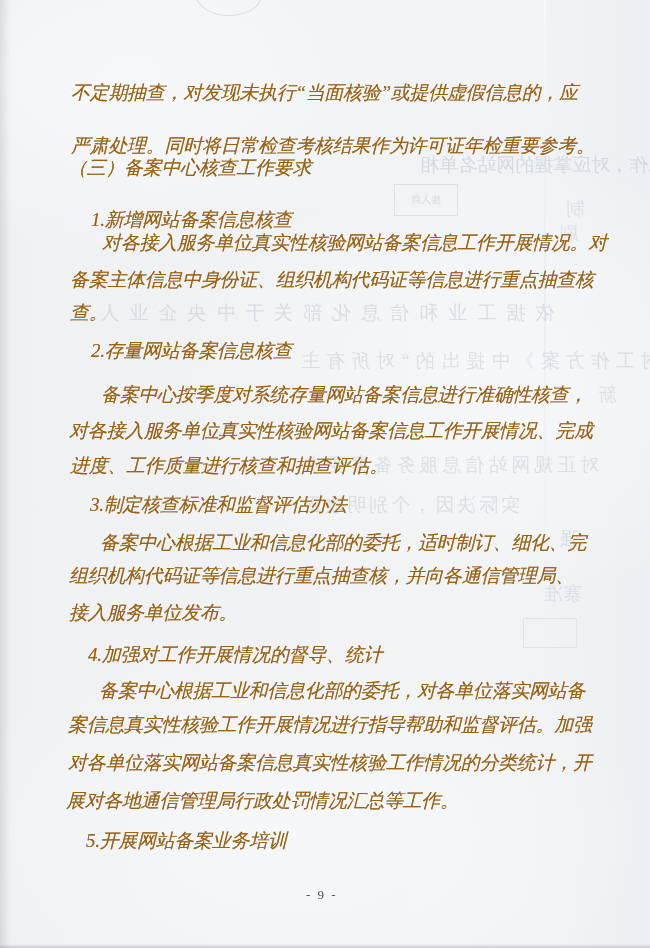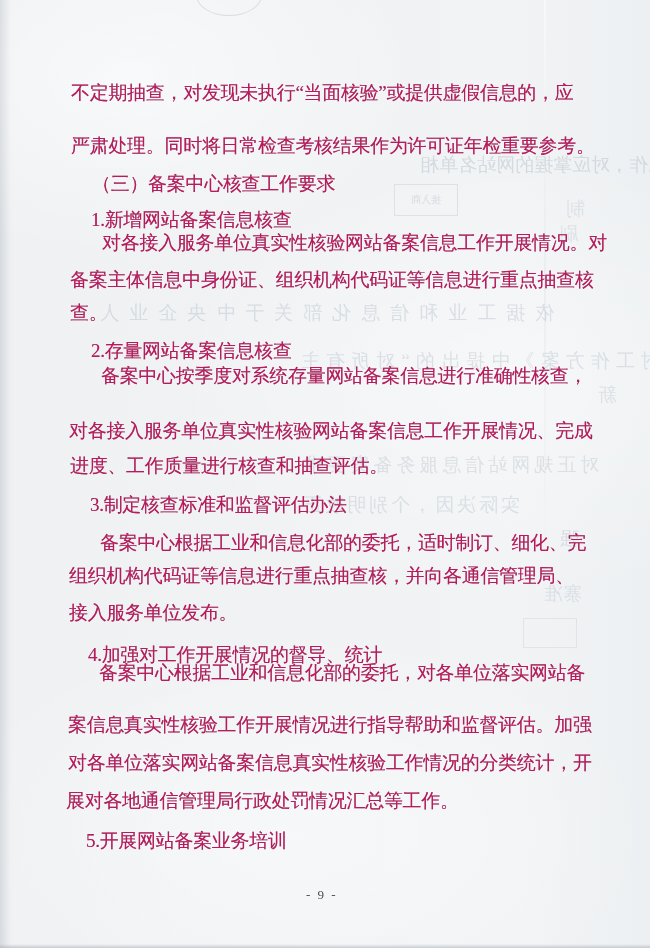--- a/index.html
+++ b/index.html
@@ -28,22 +28,23 @@
   .curl-mark{
     position:absolute;left:196px;top:-26px;width:64px;height:40px;
     border:1px solid rgba(170,178,186,.35);border-radius:50%;
   }
   .crease-v{
     position:absolute;top:0;bottom:0;width:2px;
     background:linear-gradient(180deg, rgba(255,255,255,.5), rgba(186,192,199,.15) 30%, rgba(255,255,255,0) 60%);
   }
   .line{
     position:absolute;white-space:nowrap;
-    color:#be185d;font-size:19px;line-height:24px;letter-spacing:-0.3px;
+    color:#a16207;font-size:19px;line-height:24px;letter-spacing:-0.3px;
     text-shadow:0 0 .6px rgba(65,69,77,.5);
+    font-style:italic;
   }
   .pagenum{
     position:absolute;color:#4a4e55;font-size:13px;letter-spacing:2px;
     font-family:"Liberation Serif","DejaVu Serif",serif;
   }
   .bleed{
     position:absolute;white-space:nowrap;color:#b9c3cc;font-size:19px;
     transform:scaleX(-1);transform-origin:center;
     filter:blur(.4px);
   }
@@ -73,33 +74,33 @@
 <div class="bleed" style="left:295px;top:348px;opacity:.42;letter-spacing:6px;">村工作方案》中提出的“对所有主</div>
 <div class="bleed" style="left:598px;top:382px;opacity:.38;">新</div>
 <div class="bleed" style="left:300px;top:452px;opacity:.40;letter-spacing:4px;">对正规网站信息服务备案要求</div>
 <div class="bleed" style="left:300px;top:492px;opacity:.42;letter-spacing:3px;">实际决因，个别明改正</div>
 <div class="bleed" style="left:560px;top:526px;opacity:.45;">强</div>
 <div class="bleed" style="left:544px;top:581px;opacity:.38;">寨准</div>
 <div class="bleed-box" style="left:523px;top:618px;width:52px;height:28px;opacity:.45;"></div>
 
 <div class="line" style="left:71px;top:81px;">不定期抽查，对发现未执行“当面核验”或提供虚假信息的，应</div>
 <div class="line" style="left:71px;top:118px;margin-top:16px;">严肃处理。同时将日常检查考核结果作为许可证年检重要参考。</div>
-<div class="line" style="left:92px;top:156px;margin-top:16px;">（三）备案中心核查工作要求</div>
+<div class="line" style="left:68px;top:156px;">（三）备案中心核查工作要求</div>
 <div class="line" style="left:91px;top:208px;">1.新增网站备案信息核查</div>
 <div class="line" style="left:102px;top:231px;">对各接入服务单位真实性核验网站备案信息工作开展情况。对</div>
 <div class="line" style="left:70px;top:268px;">备案主体信息中身份证、组织机构代码证等信息进行重点抽查核</div>
 <div class="line" style="left:70px;top:301px;">查。</div>
 <div class="line" style="left:91px;top:339px;">2.存量网站备案信息核查</div>
-<div class="line" style="left:101px;top:364px;">备案中心按季度对系统存量网站备案信息进行准确性核查，</div>
+<div class="line" style="left:101px;top:383px;">备案中心按季度对系统存量网站备案信息进行准确性核查，</div>
 <div class="line" style="left:69px;top:419px;">对各接入服务单位真实性核验网站备案信息工作开展情况、完成</div>
 <div class="line" style="left:70px;top:454px;">进度、工作质量进行核查和抽查评估。</div>
 <div class="line" style="left:90px;top:493px;">3.制定核查标准和监督评估办法</div>
 <div class="line" style="left:100px;top:531px;">备案中心根据工业和信息化部的委托，适时制订、细化、完</div>
 <div class="line" style="left:69px;top:564px;">组织机构代码证等信息进行重点抽查核，并向各通信管理局、</div>
 <div class="line" style="left:69px;top:601px;">接入服务单位发布。</div>
 <div class="line" style="left:88px;top:643px;">4.加强对工作开展情况的督导、统计</div>
-<div class="line" style="left:99px;top:661px;text-align:center;">备案中心根据工业和信息化部的委托，对各单位落实网站备</div>
+<div class="line" style="left:99px;top:679px;text-align:center;">备案中心根据工业和信息化部的委托，对各单位落实网站备</div>
 <div class="line" style="left:68px;top:713px;">案信息真实性核验工作开展情况进行指导帮助和监督评估。加强</div>
 <div class="line" style="left:68px;top:751px;text-align:right;">对各单位落实网站备案信息真实性核验工作情况的分类统计，开</div>
 <div class="line" style="left:66px;top:789px;">展对各地通信管理局行政处罚情况汇总等工作。</div>
 <div class="line" style="left:86px;top:829px;">5.开展网站备案业务培训</div>
 
 <div class="pagenum" style="left:306px;top:887px;">- 9 -</div>
 
 </body></html>

